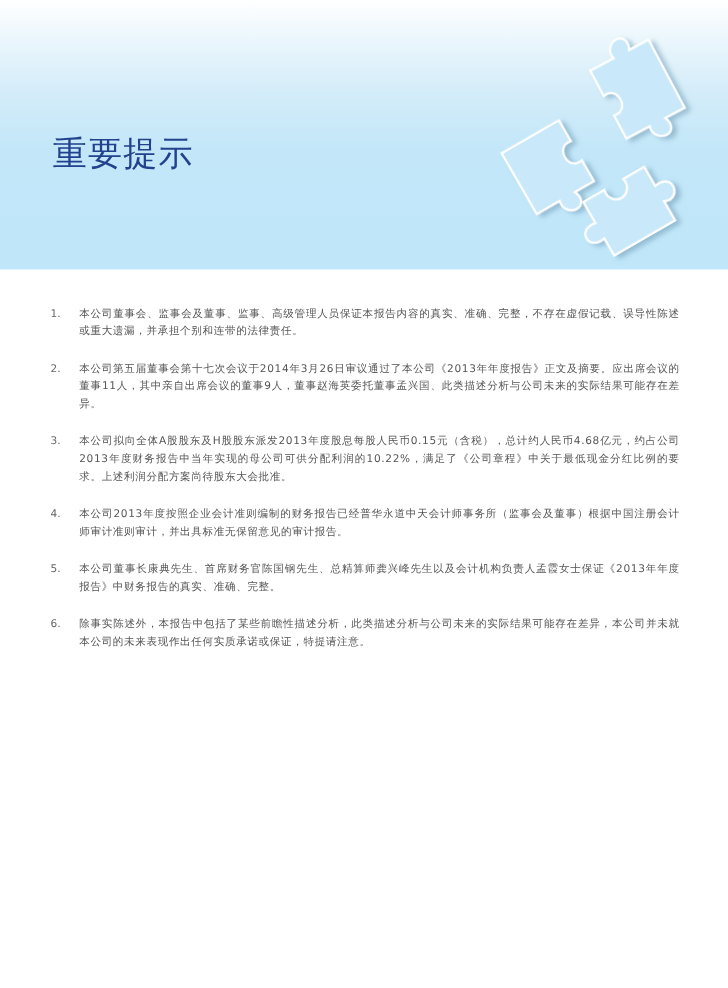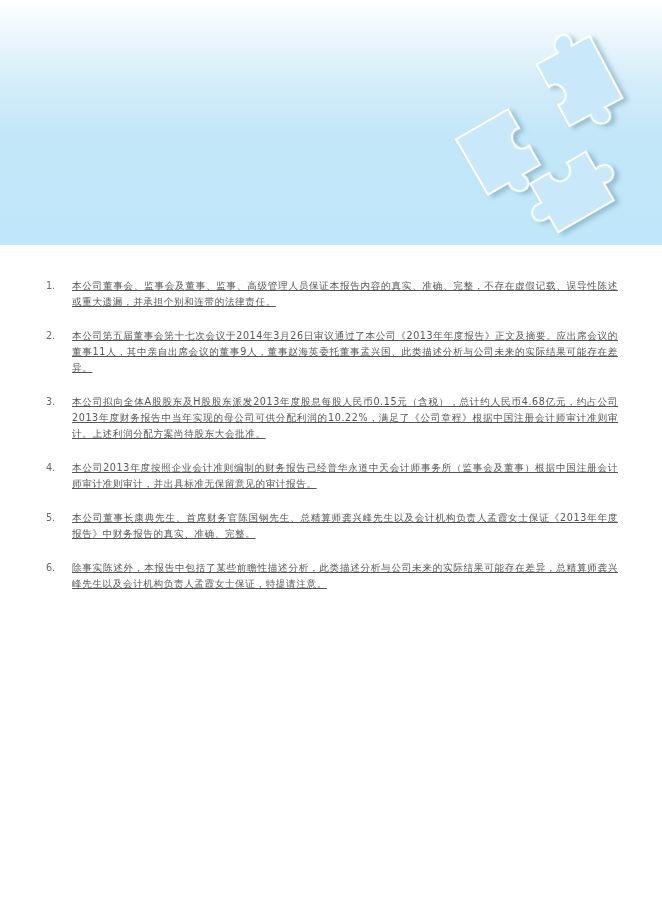--- a/index.html
+++ b/index.html
@@ -20,26 +20,27 @@
     .puzzles { position: absolute; left: 440px; top: 20px; width: 222px; height: 225px; }
     .notes-list {
       position: absolute; left: 46px; top: 278px; width: 572px;
       margin: 0; padding: 0; list-style: none;
     }
     .note-item {
       display: flex; margin-bottom: 18px;
       font-size: 9.6px; line-height: 16px; color: #555555;
     }
     .note-num { width: 26px; flex: 0 0 26px; color: #666; }
-    .note-text { flex: 1; text-align: justify; letter-spacing: 0.6px; text-decoration: underline; }
+    .note-text { flex: 1; text-align: justify; letter-spacing: 0.6px; }
   </style>
 </head>
 <body>
 
 <div class="header-band">
+  <h1 class="page-title">重要提示</h1>
 
   <svg class="puzzles" viewBox="0 0 222 225" xmlns="http://www.w3.org/2000/svg">
     <defs>
       <filter id="sh" x="-20%" y="-20%" width="140%" height="140%">
         <feDropShadow dx="3" dy="4" stdDeviation="2.5" flood-color="#6d98b3" flood-opacity="0.55"></feDropShadow>
       </filter>
     </defs>
 
     <g filter="url(#sh)" transform="translate(140,62) rotate(-28)">
       <path d="M-30,-36 L-6,-36 C-8,-44 -2,-50 4,-50 C10,-50 14,-44 10,-36 L30,-36 L30,34 L10,34 C14,42 10,48 4,48 C-2,48 -8,42 -6,34 L-30,34 L-30,10 C-22,12 -18,6 -18,0 C-18,-6 -22,-12 -30,-10 Z" fill="#c9e9fa" stroke="#ffffff" stroke-width="2"></path>
@@ -59,27 +60,27 @@
   <li class="note-item">
     <span class="note-num">1.</span>
     <span class="note-text">本公司董事会、监事会及董事、监事、高级管理人员保证本报告内容的真实、准确、完整，不存在虚假记载、误导性陈述或重大遗漏，并承担个别和连带的法律责任。</span>
   </li>
   <li class="note-item">
     <span class="note-num">2.</span>
     <span class="note-text">本公司第五届董事会第十七次会议于2014年3月26日审议通过了本公司《2013年年度报告》正文及摘要。应出席会议的董事11人，其中亲自出席会议的董事9人，董事赵海英委托董事孟兴国、此类描述分析与公司未来的实际结果可能存在差异。</span>
   </li>
   <li class="note-item">
     <span class="note-num">3.</span>
-    <span class="note-text">本公司拟向全体A股股东及H股股东派发2013年度股息每股人民币0.15元（含税），总计约人民币4.68亿元，约占公司2013年度财务报告中当年实现的母公司可供分配利润的10.22%，满足了《公司章程》根据中国注册会计师审计准则审计。上述利润分配方案尚待股东大会批准。</span>
+    <span class="note-text">本公司拟向全体A股股东及H股股东派发2013年度股息每股人民币0.15元（含税），总计约人民币4.68亿元，约占公司2013年度财务报告中当年实现的母公司可供分配利润的10.22%，满足了《公司章程》中关于最低现金分红比例的要求。上述利润分配方案尚待股东大会批准。</span>
   </li>
   <li class="note-item">
     <span class="note-num">4.</span>
     <span class="note-text">本公司2013年度按照企业会计准则编制的财务报告已经普华永道中天会计师事务所（监事会及董事）根据中国注册会计师审计准则审计，并出具标准无保留意见的审计报告。</span>
   </li>
   <li class="note-item">
     <span class="note-num">5.</span>
     <span class="note-text">本公司董事长康典先生、首席财务官陈国钢先生、总精算师龚兴峰先生以及会计机构负责人孟霞女士保证《2013年年度报告》中财务报告的真实、准确、完整。</span>
   </li>
   <li class="note-item">
     <span class="note-num">6.</span>
-    <span class="note-text">除事实陈述外，本报告中包括了某些前瞻性描述分析，此类描述分析与公司未来的实际结果可能存在差异，总精算师龚兴峰先生以及会计机构负责人孟霞女士保证，特提请注意。</span>
+    <span class="note-text">除事实陈述外，本报告中包括了某些前瞻性描述分析，此类描述分析与公司未来的实际结果可能存在差异，本公司并未就本公司的未来表现作出任何实质承诺或保证，特提请注意。</span>
   </li>
 </ol>
 
 </body></html>

